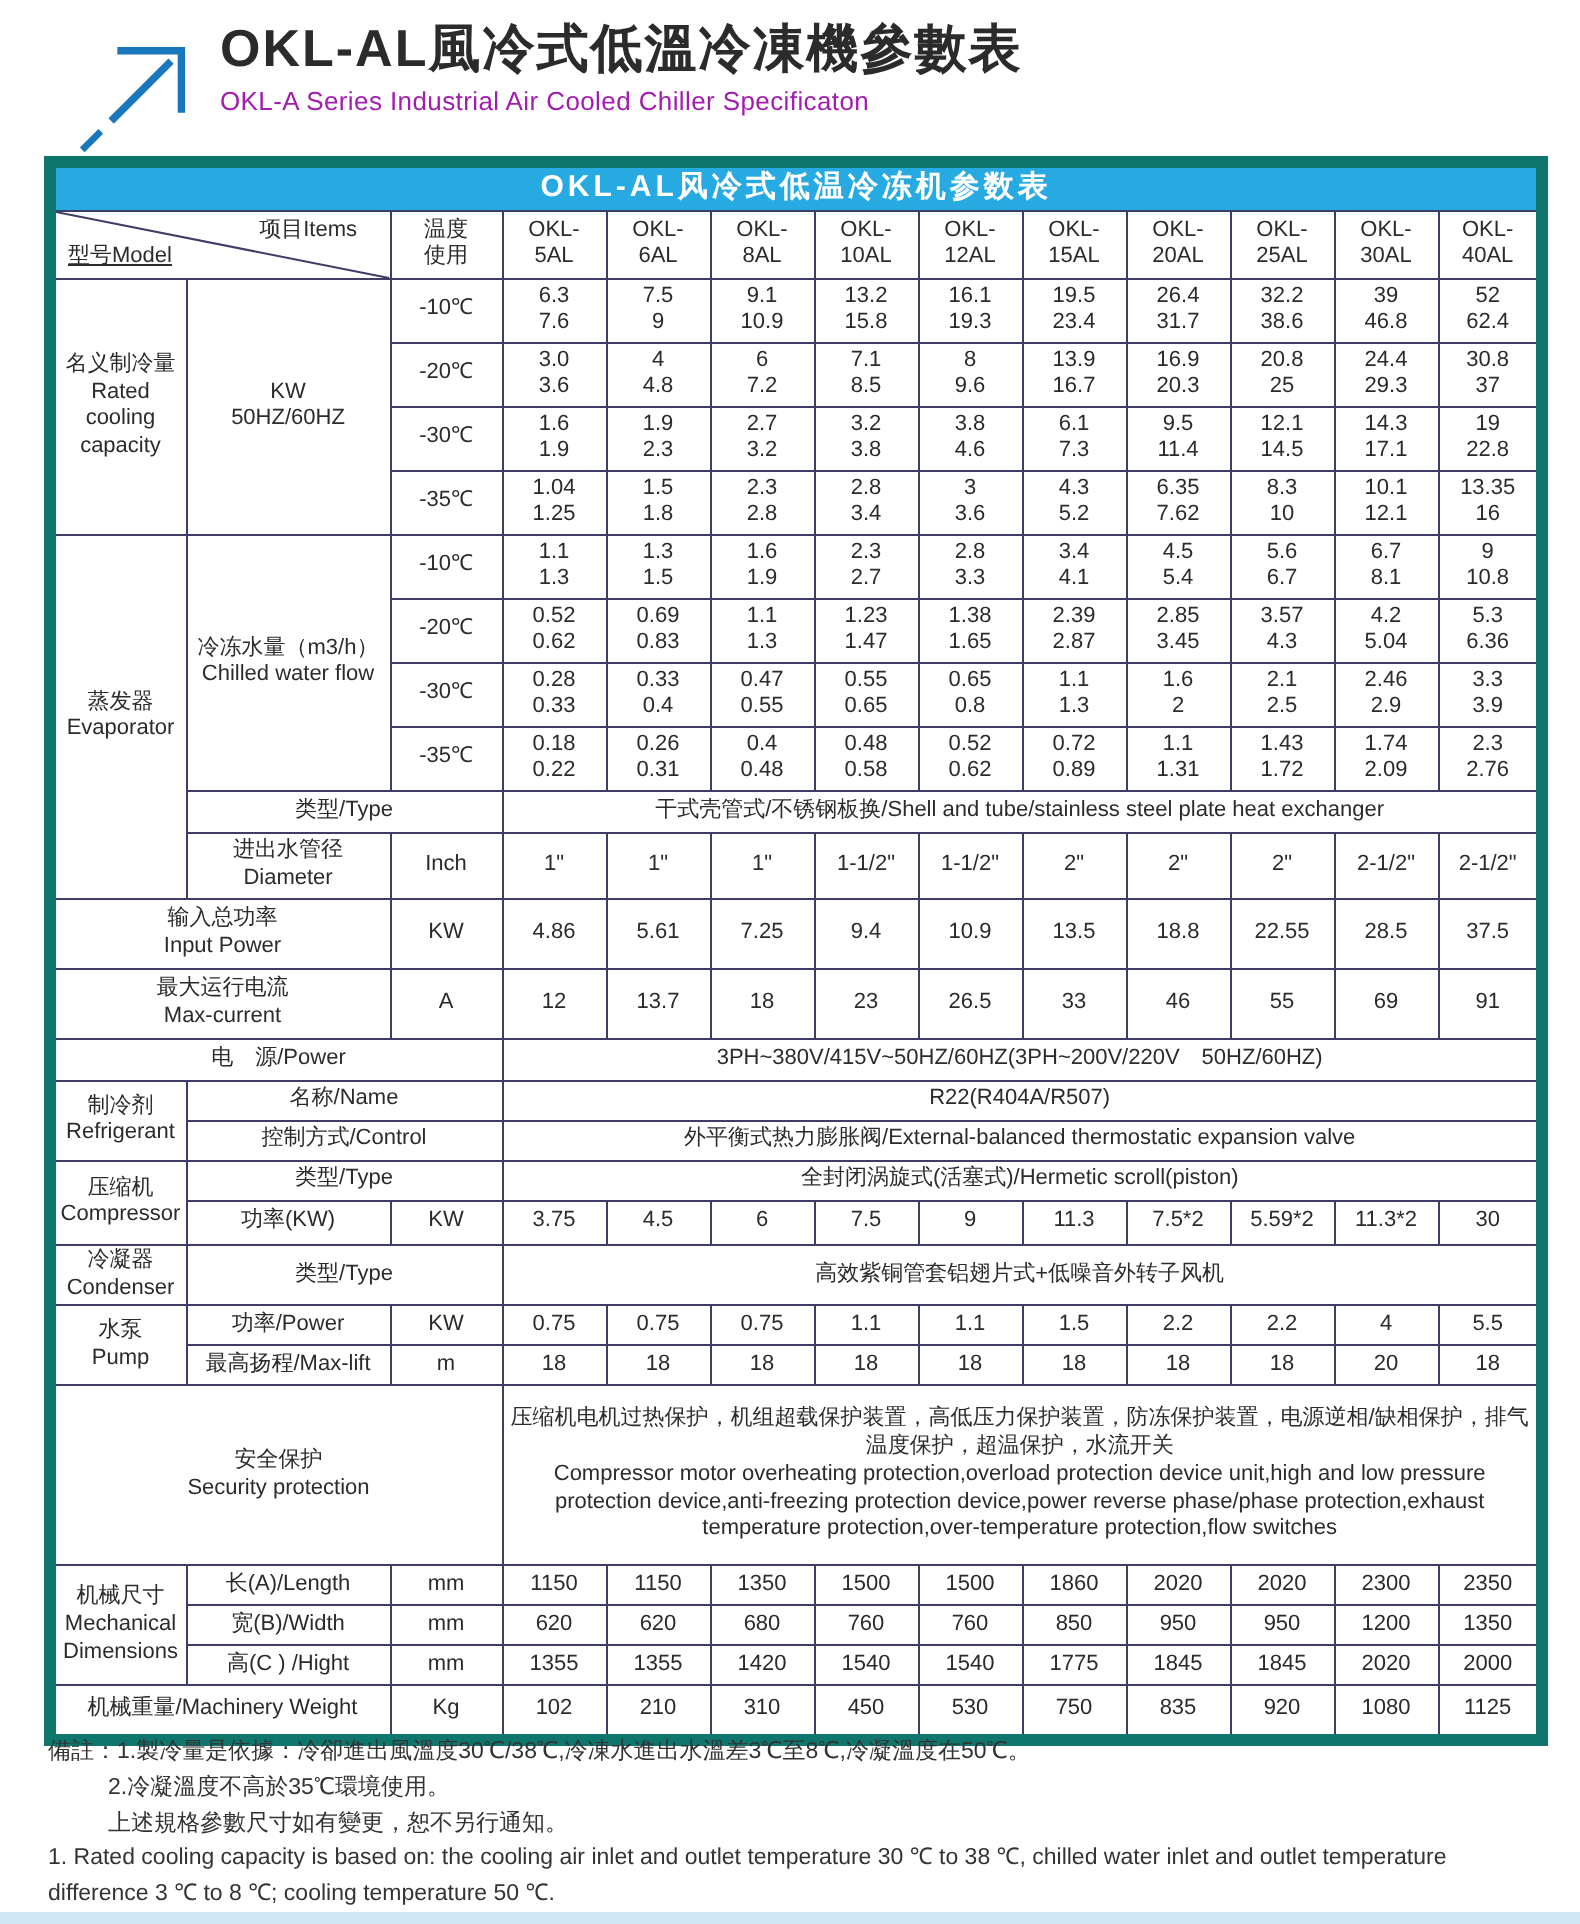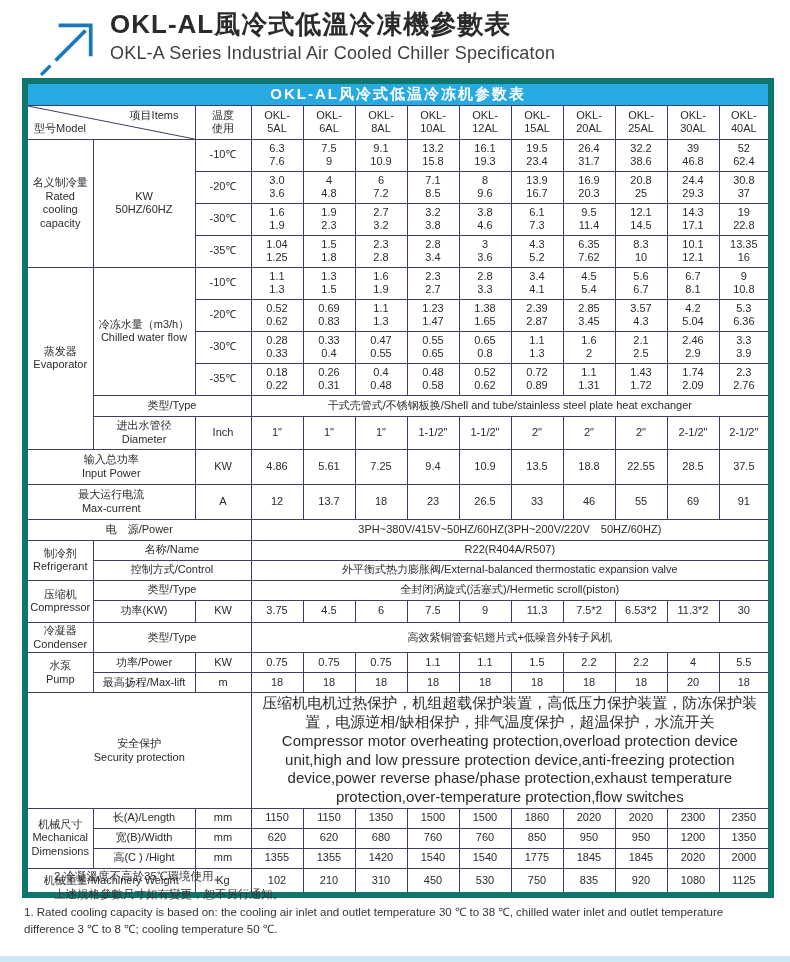--- a/index.html
+++ b/index.html
@@ -4,37 +4,37 @@
 <style>
   * { margin:0; padding:0; box-sizing:border-box; }
   body { font-family:"Liberation Sans", sans-serif; background:#fff; }
   .page { position:relative; width:790px; height:962px; background:#ffffff; overflow:hidden; }
 
   
   .hdr { position:absolute; left:38px; top:8px; display:flex; align-items:flex-start; }
   .logo { width:62px; height:62px; margin-top:6px; flex:0 0 auto; }
   .titles { margin-left:10px; color:#2e2e2e; }
   .title-zh { font-size:26px; font-weight:600; letter-spacing:1px; line-height:1.25; color:#2b2b2b; }
-  .title-en { font-size:18px; font-weight:400; letter-spacing:0.2px; color:#404040; margin-top:2px; }
+  .title-en { font-size:13px; font-weight:400; letter-spacing:0.2px; color:#a21caf; margin-top:2px; }
 
   
   table.spec { position:absolute; left:22px; top:78px; width:746px; border-collapse:collapse; table-layout:fixed;
                border:6px solid #0f766e; font-size:11px; color:#2b2b2b; }
   table.spec td { border:1px solid #3d3d68; text-align:center; vertical-align:middle;
                   padding:1px 2px; line-height:1.25; background:#fff; overflow:hidden; }
   td.ttl { background:#27a9e1 !important; color:#fff; font-size:15px; font-weight:600;
            letter-spacing:2px; height:22px; padding:0; }
   td.g { background:#e1e1e1; }
   td.left { text-align:left; padding-left:7px; }
   td.secwrap { line-height:1.35; }
   .diagcell { position:relative; padding:0; }
   .diagcell svg { position:absolute; left:0; top:0; width:100%; height:100%; }
   .diagcell .di { position:absolute; right:16px; top:3px;text-align:center; }
-  .diagcell .dm { position:absolute; left:6px; bottom:3px; }
-  td.small { font-size:15px; line-height:1.42; padding:3px 6px; }
+  .diagcell .dm { position:absolute; left:6px; bottom:3px;text-decoration:underline; }
+  td.small { font-size:11px; line-height:1.42; padding:3px 6px; }
 
   
   .notes { position:absolute; left:24px; top:868px; width:745px; font-size:11.5px; color:#333; line-height:1.55; }
   .notes .ind { padding-left:30px; }
 
   .footer-strip { position:absolute; left:0; bottom:0; width:100%; height:6px; background:#cfe8f6; }
 </style>
 </head>
 <body>
 
@@ -267,21 +267,21 @@
         <tr style="height:22px">
           <td>功率(KW)</td>
           <td>KW</td>
           <td>3.75</td>
           <td>4.5</td>
           <td>6</td>
           <td>7.5</td>
           <td>9</td>
           <td>11.3</td>
           <td>7.5*2</td>
-          <td>6.53*2</td>
+          <td>5.59*2</td>
           <td>11.3*2</td>
           <td>30</td>
         </tr>
         <tr style="height:28px">
           <td class="g secwrap">冷凝器<br>Condenser</td>
           <td colspan="2" class="g">类型/Type</td>
           <td colspan="10" class="g">高效紫铜管套铝翅片式+低噪音外转子风机</td>
         </tr>
         <tr style="height:20px">
           <td rowspan="2" class="secwrap">水泵<br>Pump</td>
@@ -370,19 +370,20 @@
           <td class="g">750</td>
           <td class="g">835</td>
           <td class="g">920</td>
           <td class="g">1080</td>
           <td class="g">1125</td>
         </tr>
       </tbody>
   </table>
 
   <div class="notes">
+    <div>備註：1.製冷量是依據：冷卻進出風溫度30℃/38℃,冷凍水進出水溫差3℃至8℃,冷凝溫度在50℃。</div>
     <div class="ind">2.冷凝溫度不高於35℃環境使用。</div>
     <div class="ind">上述規格參數尺寸如有變更，恕不另行通知。</div>
     <div>1. Rated cooling capacity is based on: the cooling air inlet and outlet temperature 30 ℃ to 38 ℃, chilled water inlet and outlet temperature difference 3 ℃ to 8 ℃; cooling temperature 50 ℃.</div>
   </div>
 
   <div class="footer-strip"></div>
 </div>
 
 </body></html>

